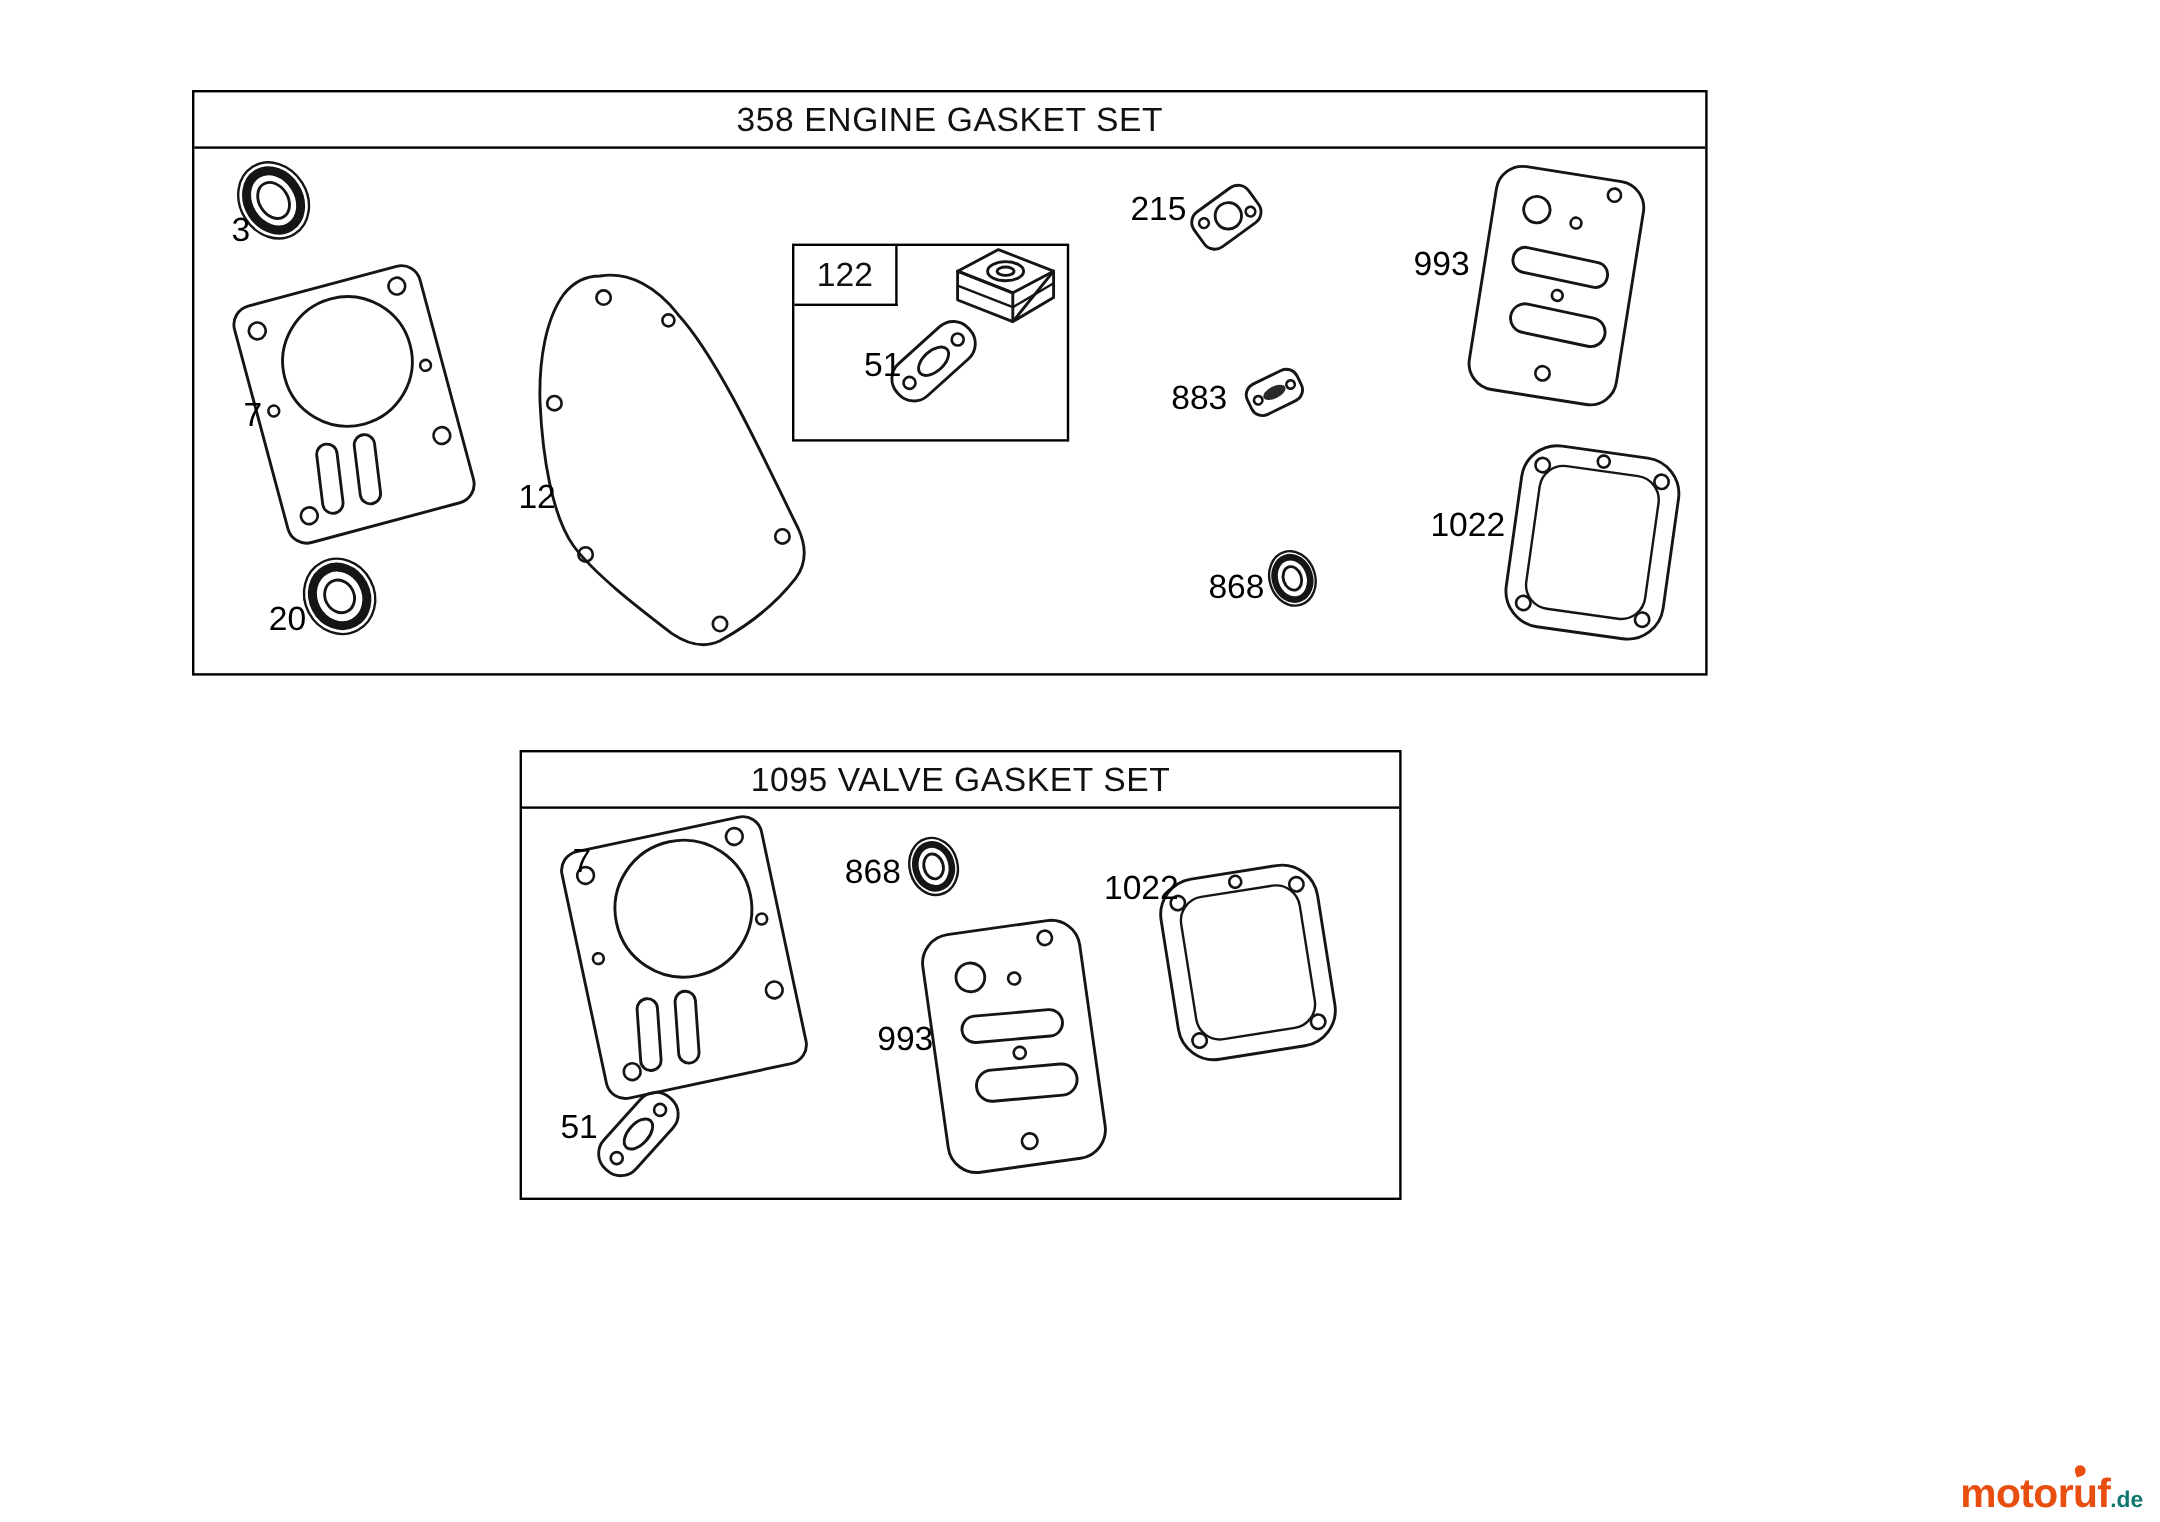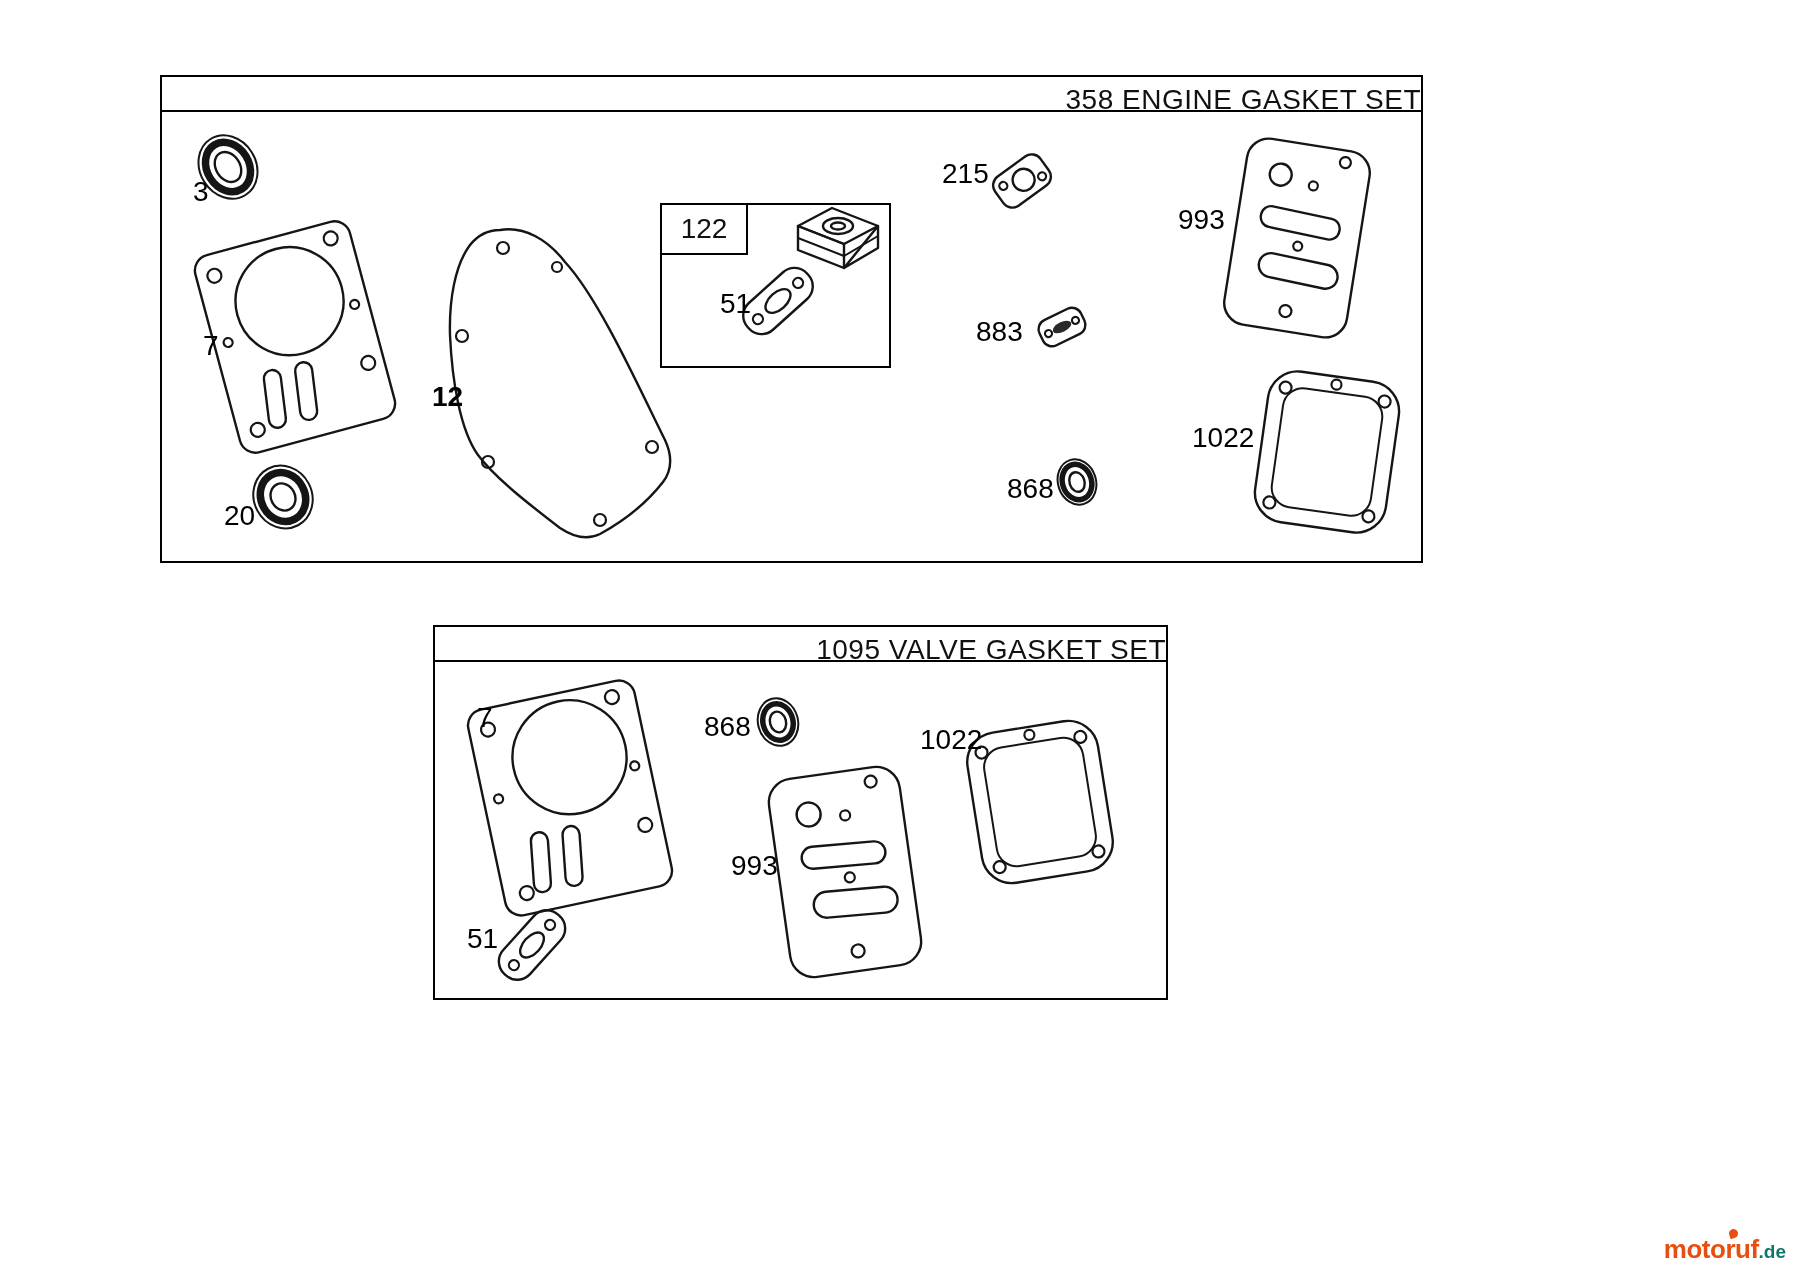--- a/index.html
+++ b/index.html
@@ -25,24 +25,24 @@
   .dark { fill: #2a2a2a; stroke: none; }
   .set-box {
     position: absolute;
     border: 2.5px solid #000;
     background: transparent;
   }
   .engine-box { left: 160px; top: 75px; width: 1263px; height: 488px; }
   .valve-box  { left: 397px; top: 625px; width: 735px; height: 375px; margin-left: 36px; }
   .box-title {
     width: 100%;
-    height: 35px;
+    height: 47px;
     line-height: 45px;
     border-bottom: 2.5px solid #000;
-    text-align: right;
+    text-align: center;
     font-size: 28px;
     color: #111;
     letter-spacing: 0.5px;
   }
   .inner-box {
     position: absolute;
     left: 660px; top: 180px;
     width: 231px; height: 165px;
     border: 2.5px solid #000;
     background: transparent;
@@ -63,21 +63,21 @@
     color: #000;
     white-space: nowrap;
   }
   .watermark {
     position: absolute;
     right: 14px; bottom: 6px;
     cursor: pointer;
     line-height: 1;
   }
   .watermark .brand {
-    font-size: 26px;
+    font-size: 34px;
     font-weight: bold;
     color: #e84e0f;
     letter-spacing: -0.5px;
   }
   .watermark .suffix {
     font-size: 19px;
     font-weight: bold;
     color: #0f766e;
   }
   .logo-accent {
@@ -254,21 +254,21 @@
     <div class="inner-box-label">122</div>
   </div>
 
   <div class="set-box valve-box">
     <div class="box-title">1095 VALVE GASKET SET</div>
   </div>
 
   <span class="part-label" style="left:193px; top:176px;">3</span>
   <span class="part-label" style="left:203px; top:330px;">7</span>
   <span class="part-label" style="left:224px; top:500px;text-align:center;">20</span>
-  <span class="part-label" style="left:432px; top:381px;font-weight:bold;">12</span>
+  <span class="part-label" style="left:432px; top:398px;">12</span>
   <span class="part-label" style="left:720px; top:288px;">51</span>
   <span class="part-label" style="left:942px; top:158px;">215</span>
   <span class="part-label" style="left:976px; top:316px;">883</span>
   <span class="part-label" style="left:1007px; top:473px;">868</span>
   <span class="part-label" style="left:1178px; top:204px;">993</span>
   <span class="part-label" style="left:1192px; top:422px;">1022</span>
 
   <span class="part-label" style="left:477px; top:702px;">7</span>
   <span class="part-label" style="left:704px; top:711px;">868</span>
   <span class="part-label" style="left:920px; top:724px;">1022</span>

